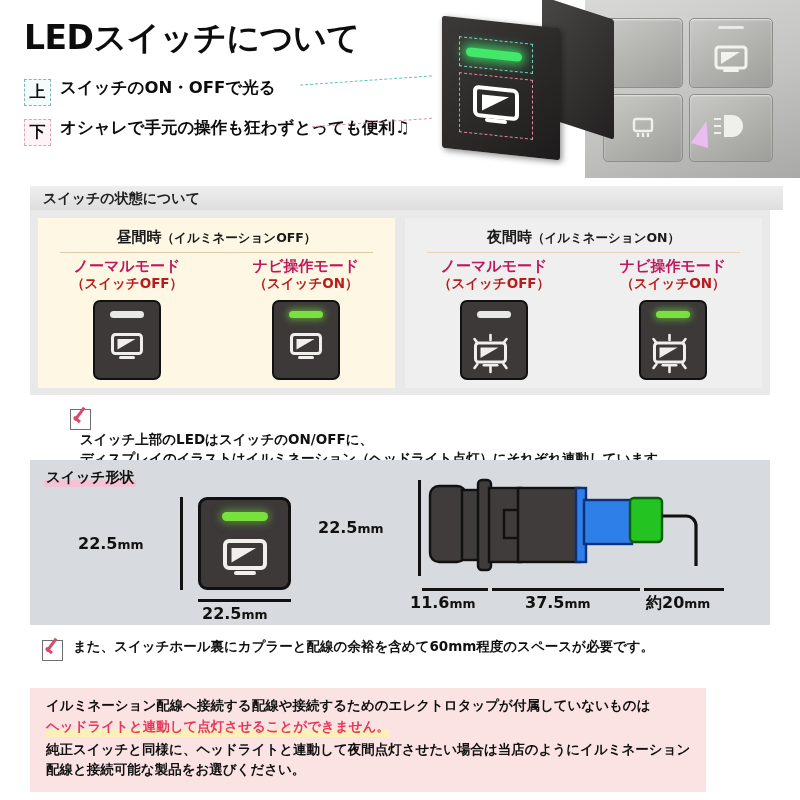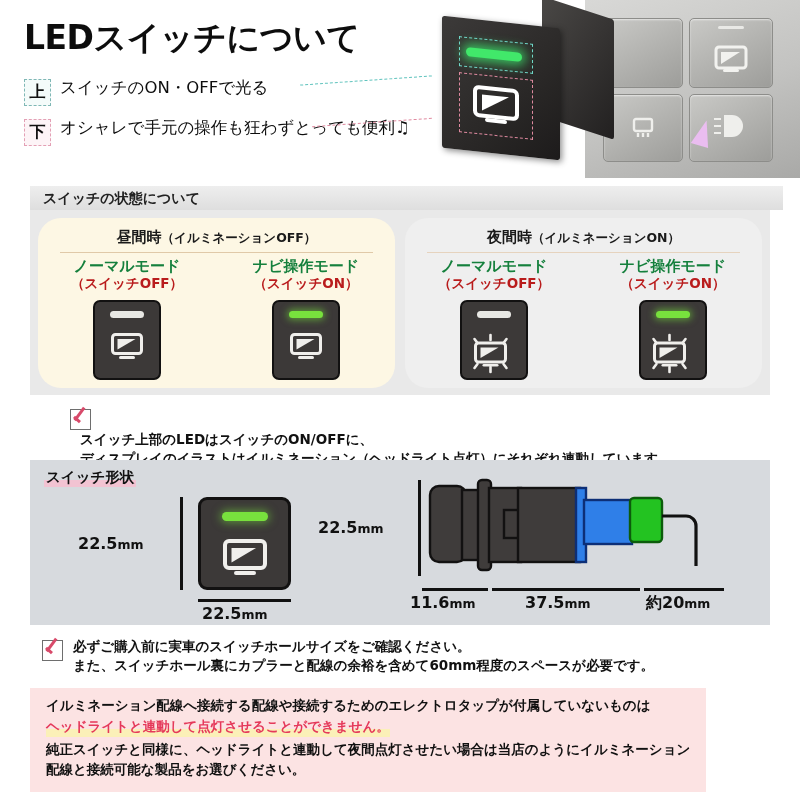--- a/index.html
+++ b/index.html
@@ -22,21 +22,21 @@
   .bullet-row{position:absolute;display:flex;align-items:flex-start;}
   .marker{
     width:25px;height:25px;
     border:1px dashed #7fb7b5;
     background:#f4fbfa;
     display:flex;align-items:center;justify-content:center;
     font-size:16px;font-weight:bold;color:#111;
     flex:0 0 auto;margin-top:1px;
   }
   .marker.pink{border-color:#e3a0b5;background:#fdf4f7;}
-  .bullet-text{margin-left:9px;font-size:16.5px;font-weight:normal;line-height:1.26;color:#0d0d0d;white-space:nowrap;}
+  .bullet-text{margin-left:9px;font-size:16.5px;font-weight:bold;line-height:1.26;color:#0d0d0d;white-space:nowrap;}
   .hl-yellow{background:linear-gradient(transparent 58%, #f7f2c8 58%);}
 
   
   .photo{
     position:absolute;left:430px;top:0px;width:370px;height:190px;
     overflow:hidden;
   }
   .dash-bay{position:absolute;right:0;top:0;width:215px;height:178px;
     background:linear-gradient(160deg,#d8d8d6 0%,#c3c3c1 55%,#a9a9a7 100%);}
   .dash-btn{position:absolute;border-radius:5px;
@@ -86,31 +86,31 @@
   
   .sec-head{
     position:absolute;height:24px;line-height:24px;
     background:linear-gradient(#eeeeee,#dedede);
     font-size:14px;font-weight:bold;color:#222;padding-left:13px;
   }
 
   
   .state-box{position:absolute;left:30px;top:210px;width:740px;height:185px;
     background:#e9e9e9;}
-  .half{position:absolute;top:8px;width:357px;height:170px;border-radius:23px;}
+  .half{position:absolute;top:8px;width:357px;height:170px;}
   .half.day{left:8px;background:#fdf7e4;}
   .half.night{left:375px;background:#efefef;}
   .half-title{position:absolute;left:0;top:10px;width:100%;text-align:center;
     font-size:15px;font-weight:bold;color:#1a1a1a;}
   .half-title .sm{font-size:12.5px;}
   .half-rule{position:absolute;left:22px;top:34px;width:313px;height:1px;background:#e0c9a8;}
   .half.night .half-rule{background:#e6d3be;}
   .mode{position:absolute;top:40px;width:178px;text-align:center;}
   .mode.l{left:0;} .mode.r{left:179px;}
-  .mode-name{font-size:15px;font-weight:bold;color:#15803d;line-height:1.15;}
+  .mode-name{font-size:15px;font-weight:bold;color:#be185d;line-height:1.15;}
   .mode-sub{font-size:13.5px;font-weight:bold;color:#b91c1c;line-height:1.2;}
 
   
   .tile{
     position:relative;margin:9px auto 0;width:68px;height:80px;border-radius:7px;
     background:#3c3938;border:2px solid #121111;box-sizing:border-box;
   }
   .tile .led{position:absolute;left:50%;transform:translateX(-50%);top:9px;
     width:34px;height:7px;border-radius:4px;background:#e8e8e4;}
   .tile .led.on{background:#78e13d;box-shadow:0 0 7px 2px rgba(120,225,61,.55);}
@@ -366,21 +366,20 @@
     </div>
     <div class="hline" style="left:614px;top:128px;width:80px;"></div>
     <div class="dim" style="left:616px;top:133px;">
       <span>約20</span><span class="u">mm</span>
     </div>
   </div>
 
   <div class="note" style="left:42px;top:637px;">
     <div class="chk"></div>
     <div class="note-txt">
-      <div>必ずご購入前に実車のスイッチホールサイズをご確認ください。</div>
       <div>また、スイッチホール裏にカプラーと配線の余裕を含めて60mm程度のスペースが必要です。</div>
     </div>
   </div>
 
   <div class="warn">
     <div class="b1">
       <p>イルミネーション配線へ接続する配線や接続するためのエレクトロタップが付属していないものは</p>
       <p class="red" style="display:inline-block;">ヘッドライトと連動して点灯させることができません。</p>
     </div>
     <div class="b2">

